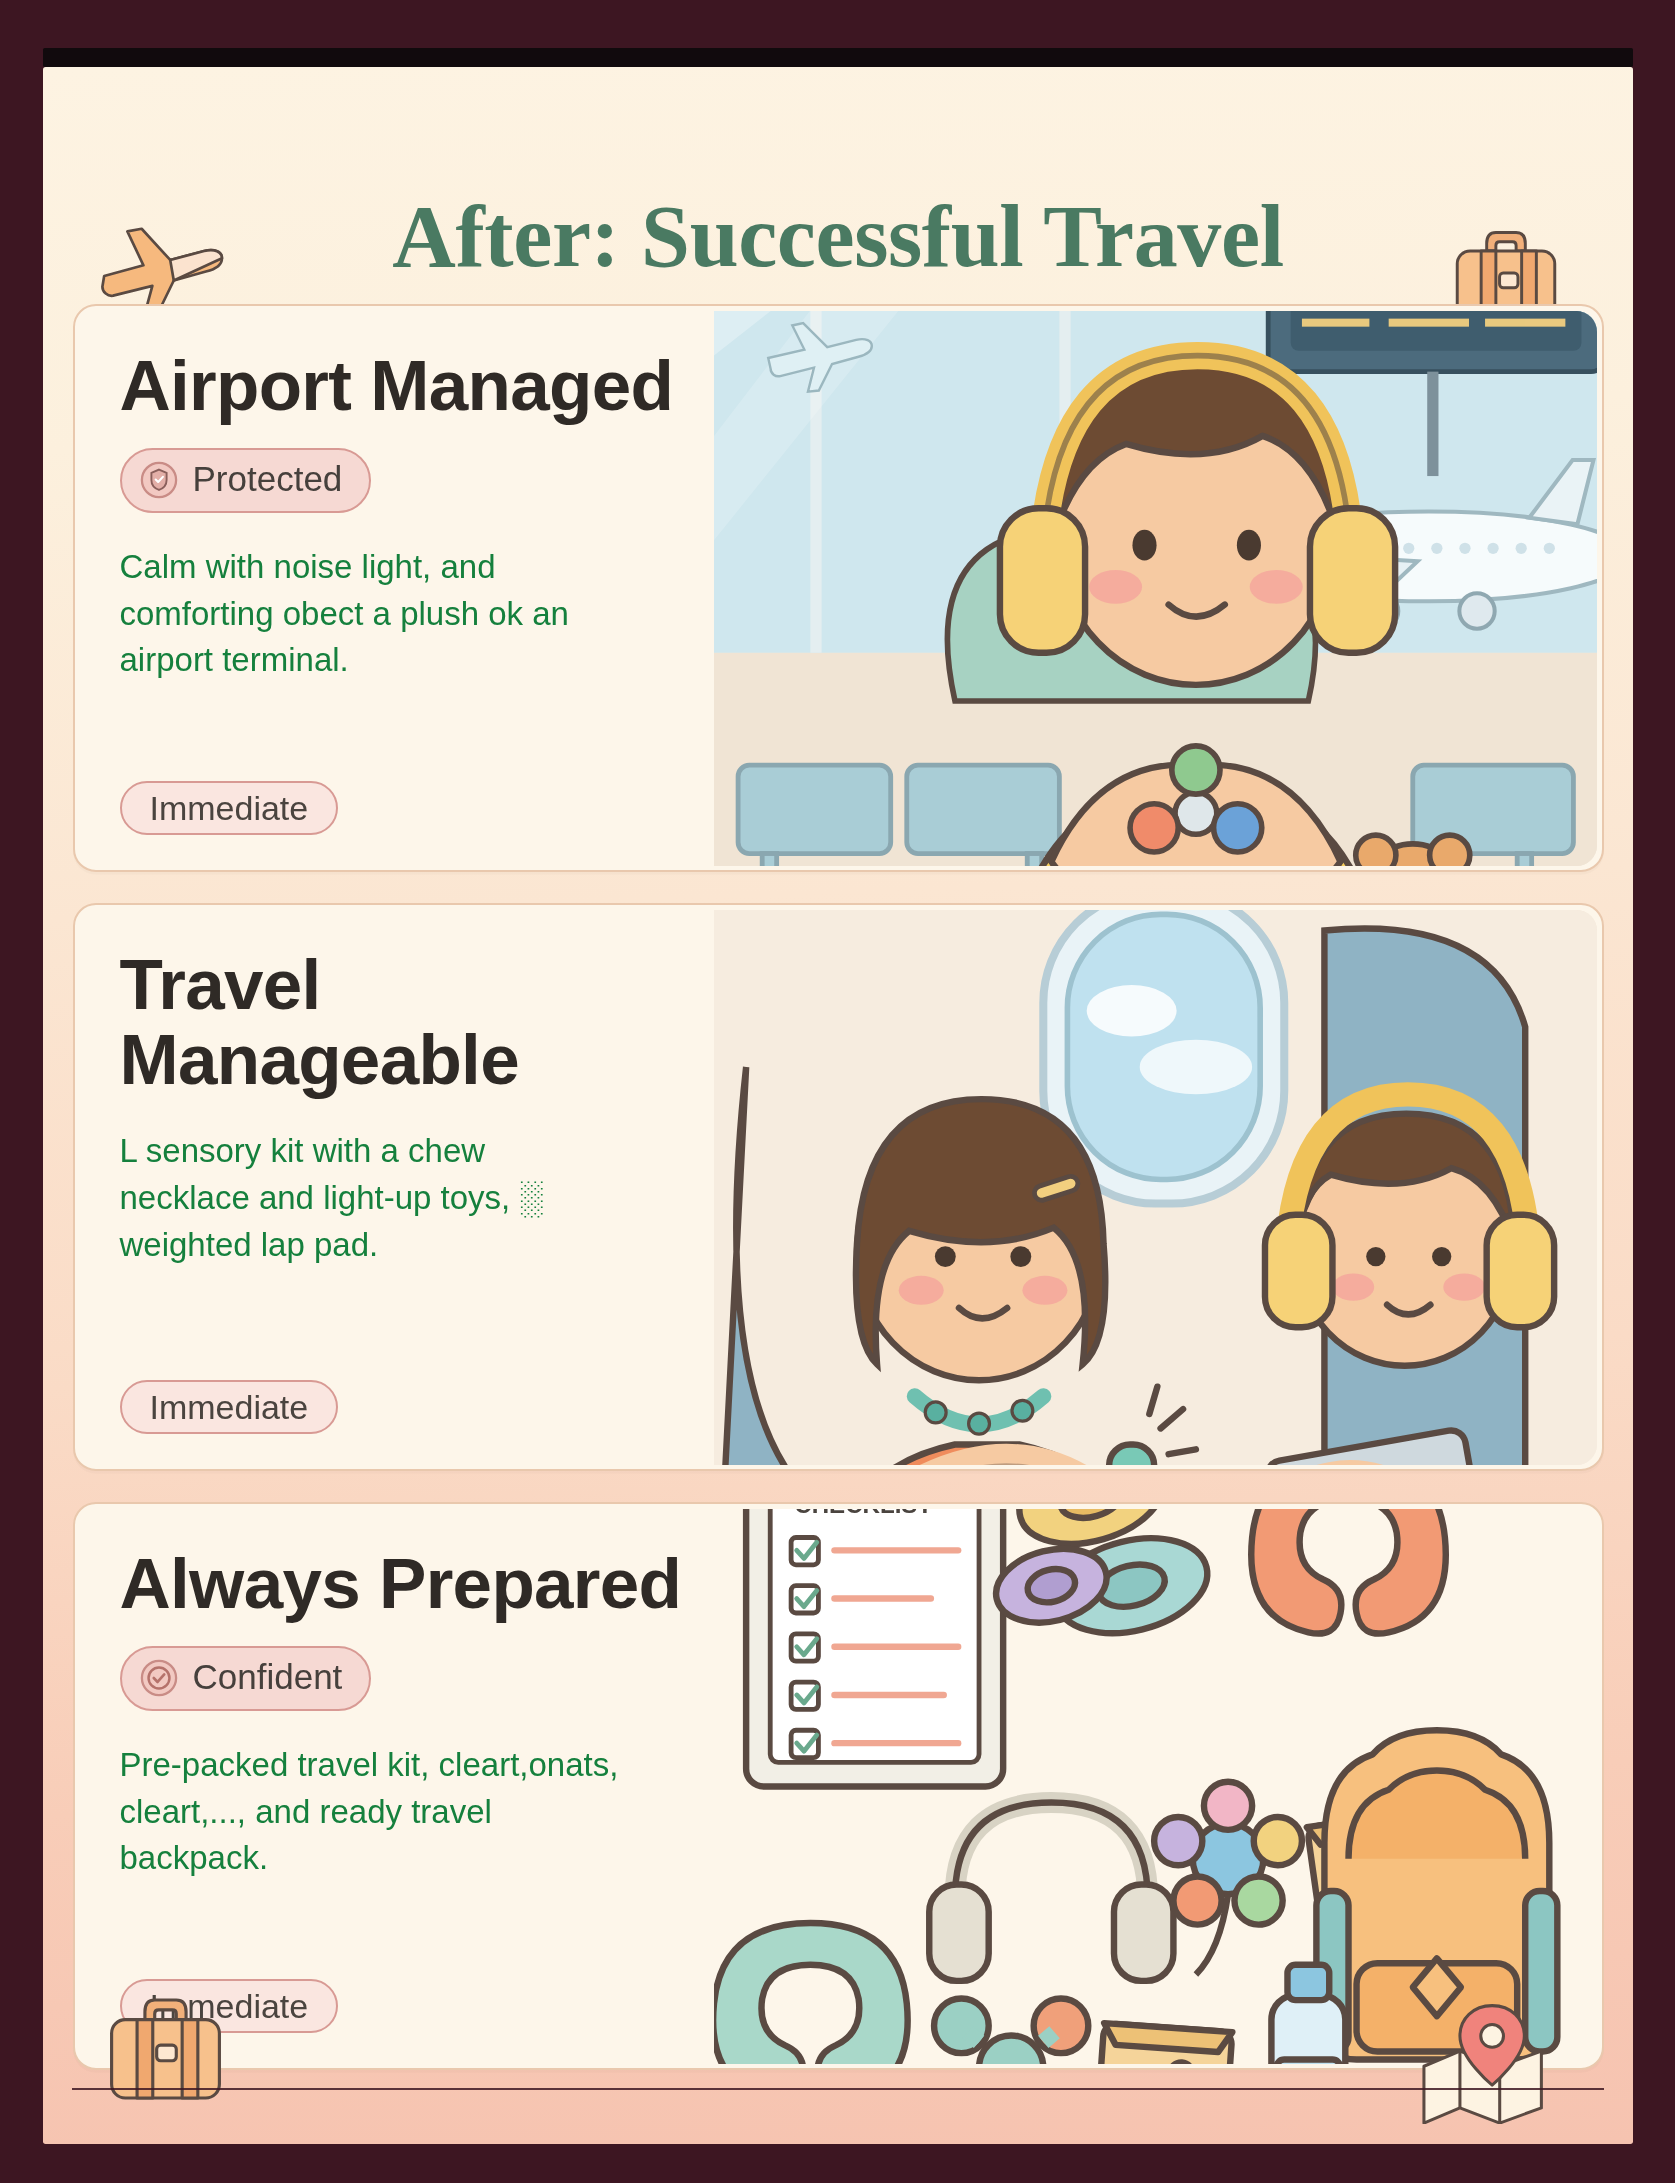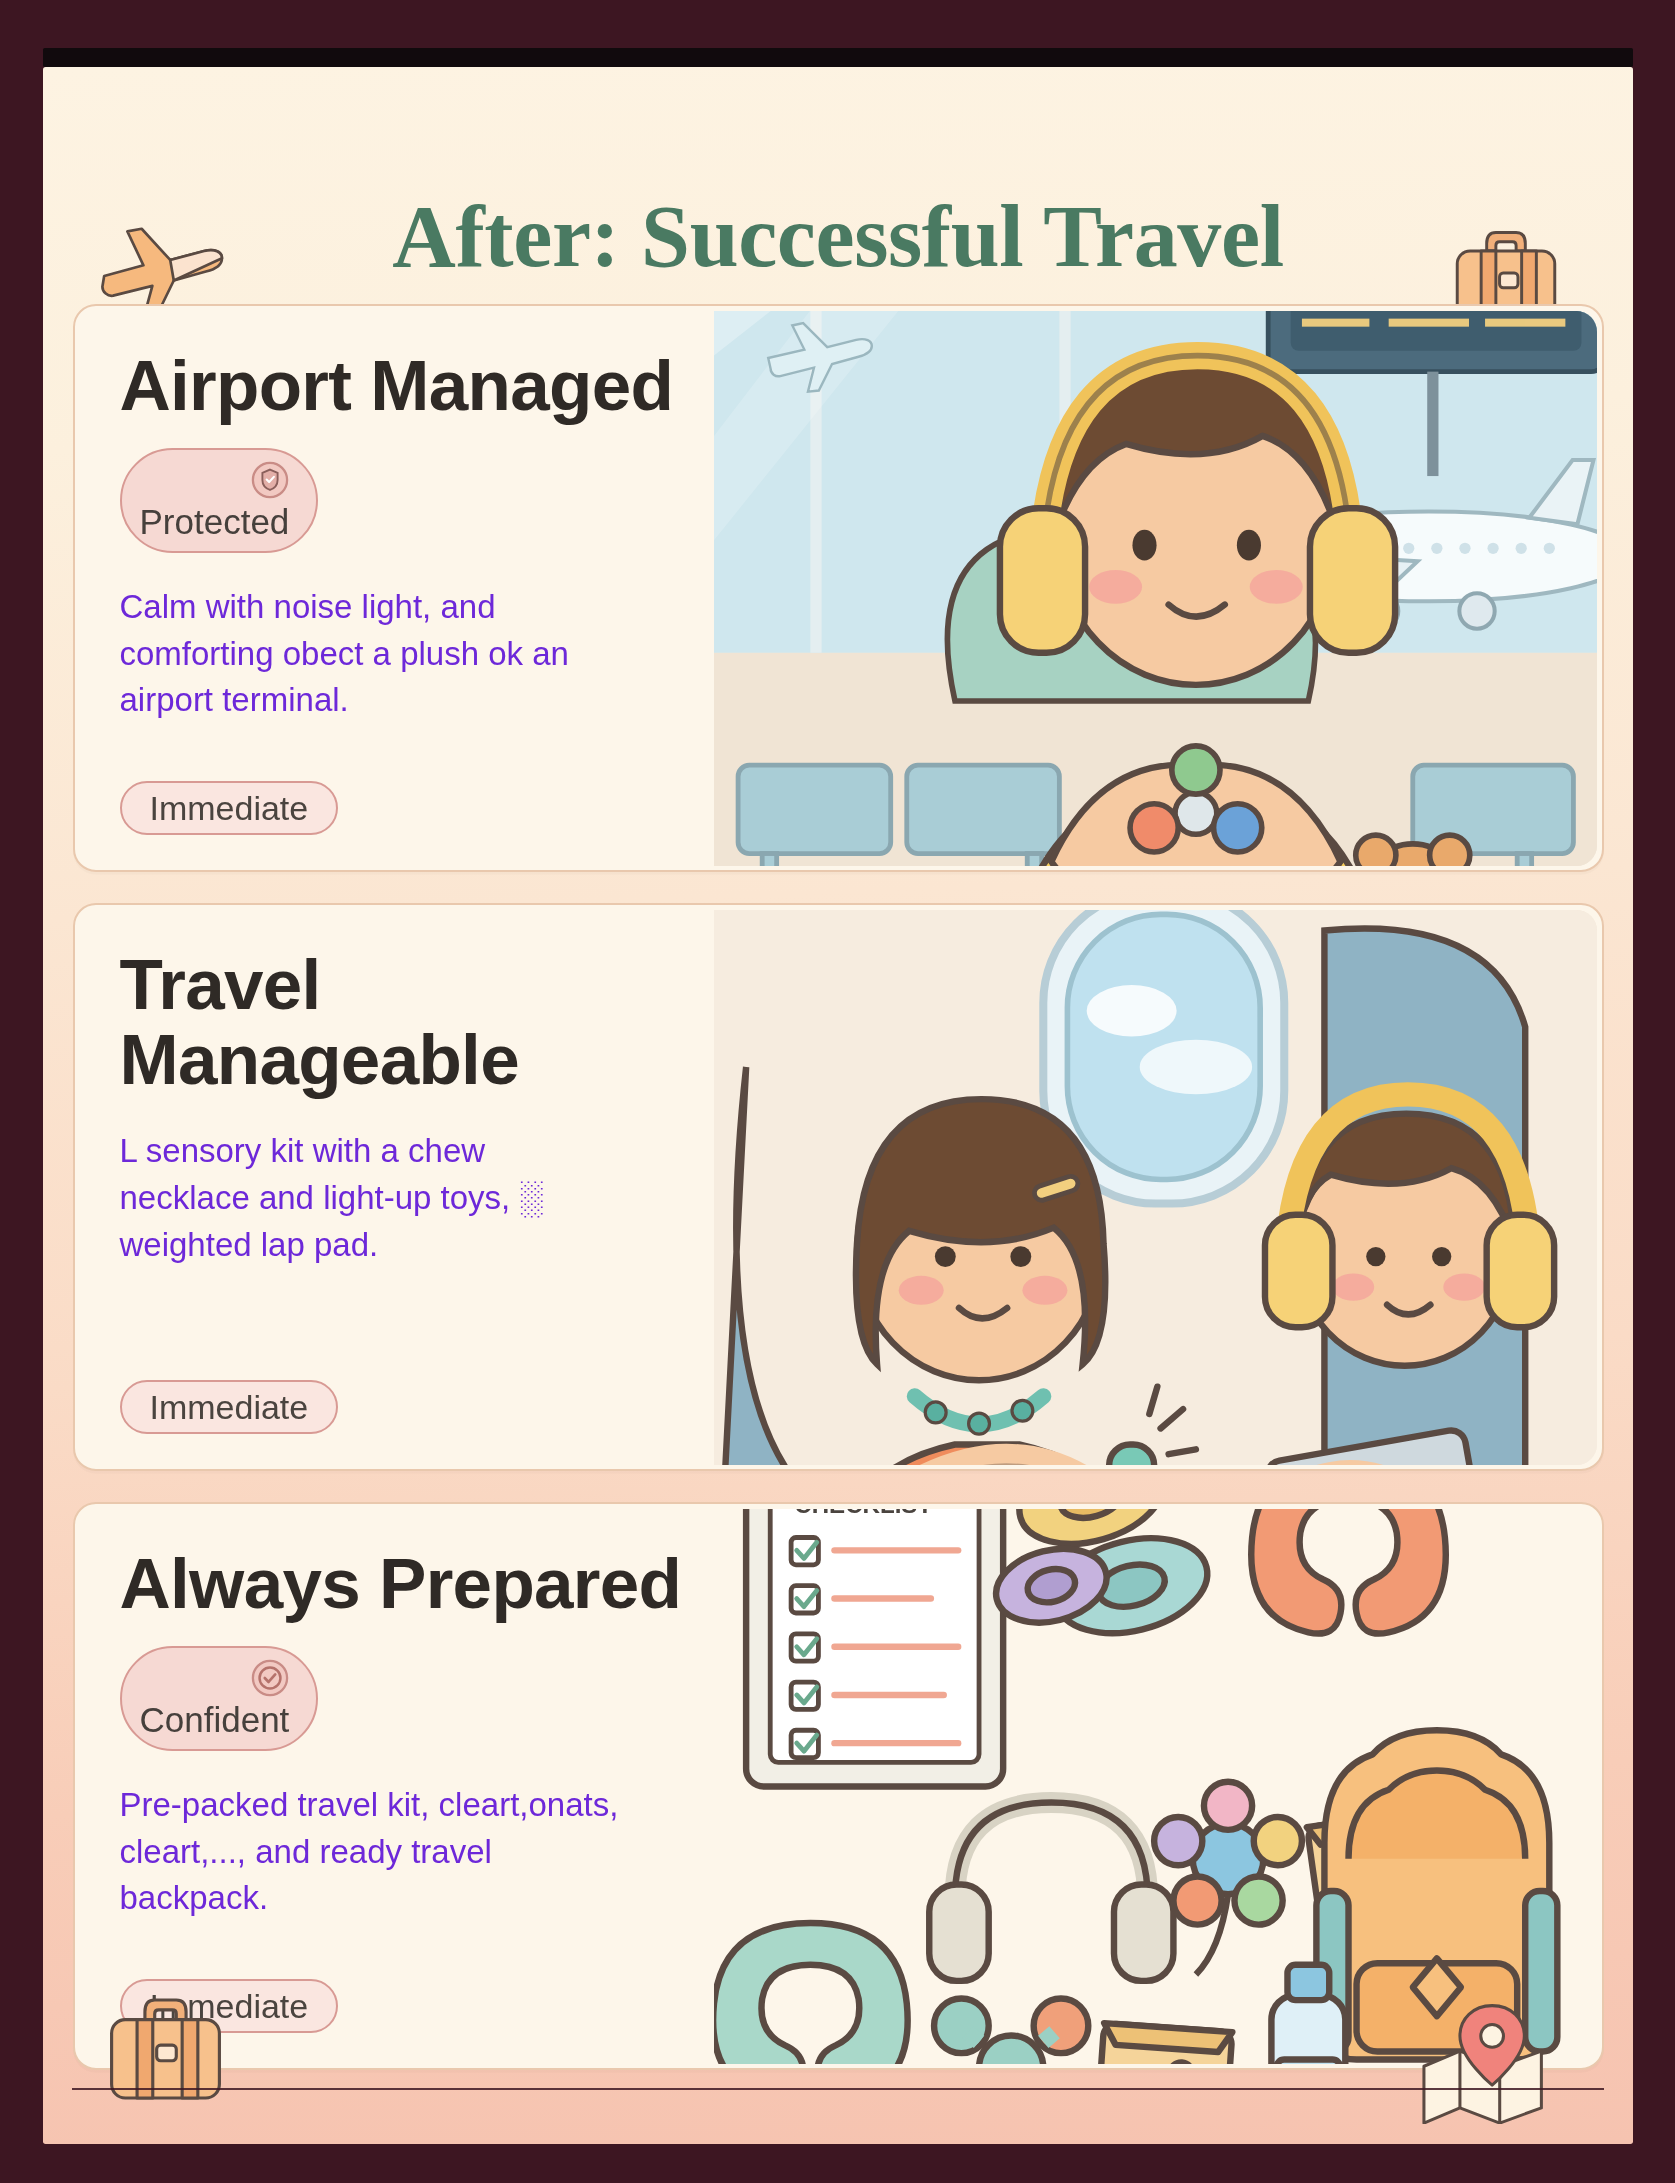--- a/index.html
+++ b/index.html
@@ -104,46 +104,45 @@
   .card-title {
     font-size: 71px;
     font-weight: bold;
     color: #2f2a26;
     letter-spacing: -0.7px;
     margin: 0 0 24px 0;
     line-height: 1.05;
   }
   .chip {
     display: inline-flex;
-    align-items: flex-end;
-    gap: 5px;
+    align-items: flex-start;
+    gap: 15px;
     background: #f6d9d3;
     border: 2.2px solid #d89a94;
     border-radius: 446px;
     padding: 11.6px 27px 11.6px 18px;
     box-sizing: border-box;
-    flex-direction: column;
   }
   .chip-icon {
     width: 38px;
     height: 38px;
     flex: 0 0 38px;
     display: block;
   }
   .chip-label {
     font-size: 35px;
     color: #46403c;
     font-weight: 400;
     line-height: 1;
   }
   .card-desc {
     margin-top: 31px;
     font-size: 33px;
     line-height: 1.42;
-    color: #6d28d9;
+    color: #15803d;
     max-width: 500px;
     white-space: pre-line;
   }
   .pill {
     position: absolute;
     left: 45px;
     bottom: 35px;
     display: inline-flex;
     align-items: center;
     background: #fae6e0;

